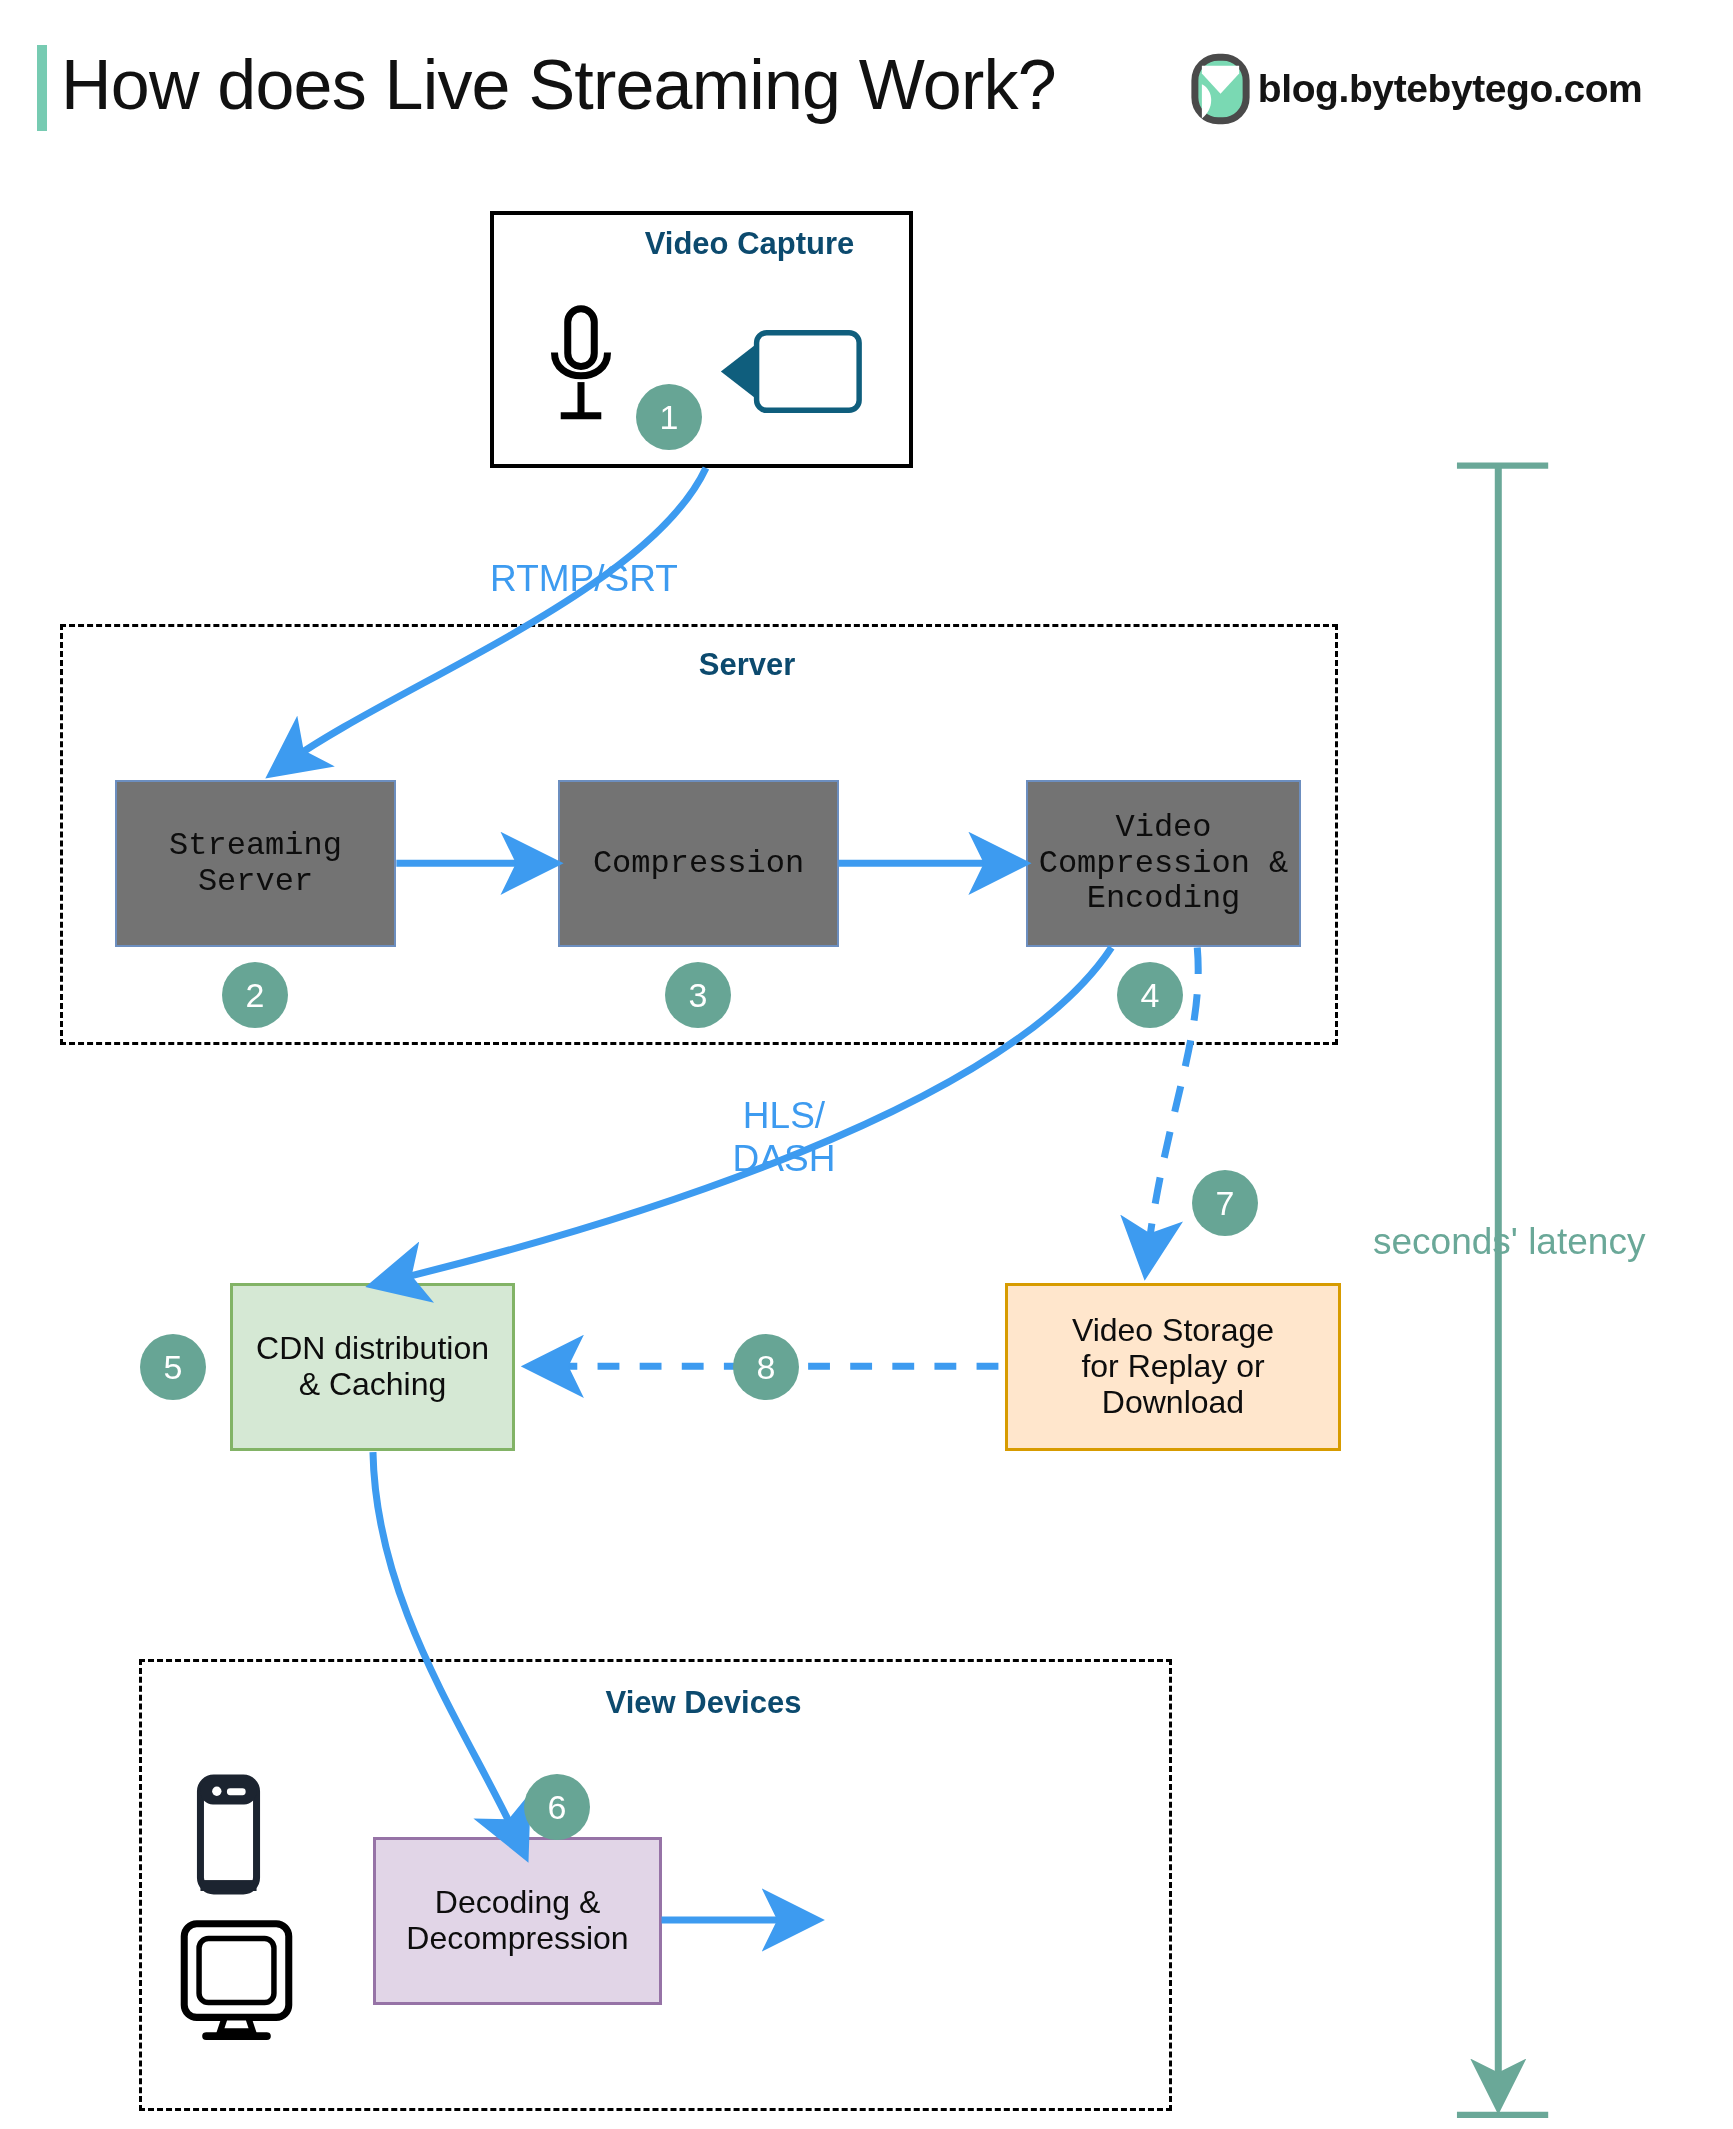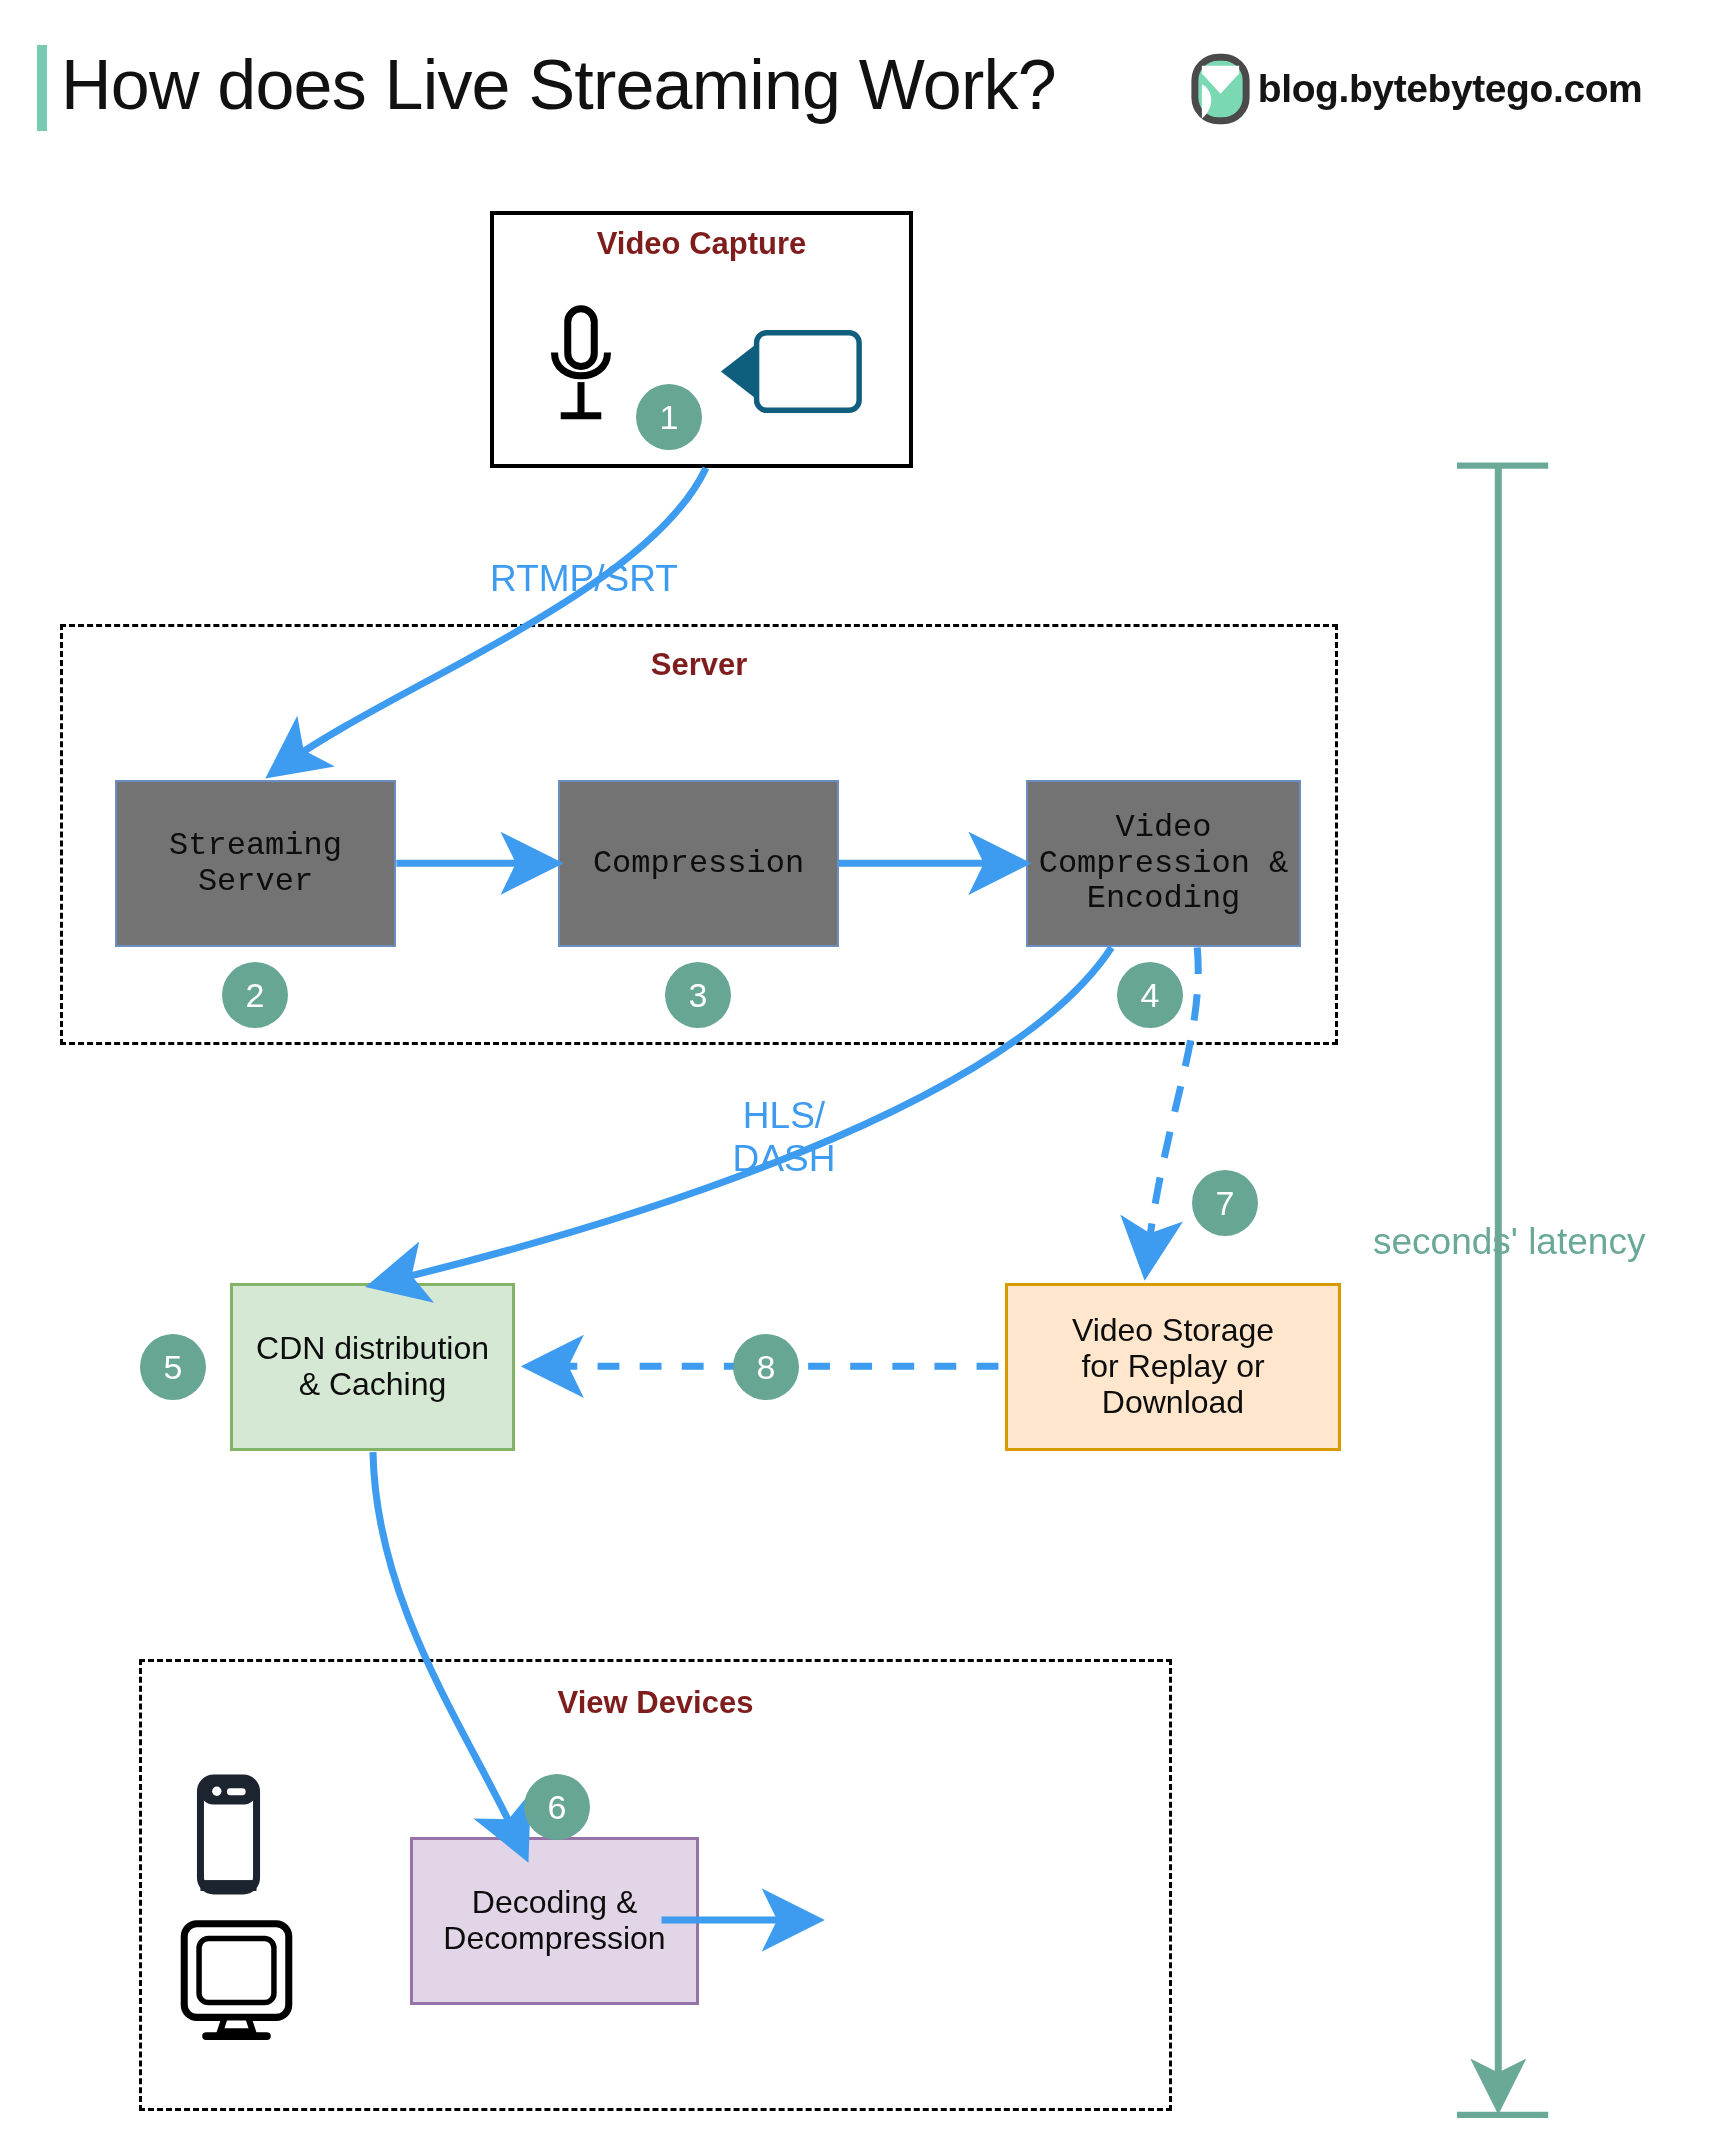--- a/index.html
+++ b/index.html
@@ -86,23 +86,24 @@
   .container-solid {
     position: absolute;
     box-sizing: border-box;
     border: 4.7px solid #000000;
     background: #ffffff;
   }
   .container-label {
     position: absolute;
     font-size: 31px;
     font-weight: 700;
-    color: #7f1d1d;
+    color: #0c4a6e;
     white-space: nowrap;
     text-align: center;
+    padding-left: 48px;
   }
 
   
   .badge {
     position: absolute;
     width: 66px; height: 66px;
     border-radius: 50%;
     background: #67a595;
     color: #ffffff;
     font-size: 34px;
@@ -252,21 +253,21 @@
     <rect x="7" y="136" width="72" height="14" fill="#1c2430"></rect>
   </svg>
 
   <svg class="icon-svg" style="left:178px; top:1919px; width:117px; height:125px;" viewBox="0 0 150 160">
     <rect x="8" y="6" width="134" height="120" rx="16" fill="#ffffff" stroke="#000" stroke-width="9"></rect>
     <rect x="27" y="25" width="96" height="82" rx="12" fill="#ffffff" stroke="#000" stroke-width="7"></rect>
     <path d="M60 126 L90 126 L96 144 L54 144 Z" fill="#ffffff" stroke="#000" stroke-width="8"></path>
     <line x1="36" y1="150" x2="114" y2="150" stroke="#000" stroke-width="10" stroke-linecap="round"></line>
   </svg>
 
-  <div class="node node-purple" style="left:373px; top:1837px; width:289px; height:168px;margin-left:37px;">Decoding &amp;
+  <div class="node node-purple" style="left:373px; top:1837px; width:289px; height:168px;">Decoding &amp;
 Decompression</div>
   <div class="badge" style="left:524px; top:1774px;">6</div>
 
 
   <div id="latency-label" style="left:1373px; top:1221px;">seconds' latency</div>
 
 </div>
 
 
 </body></html>

